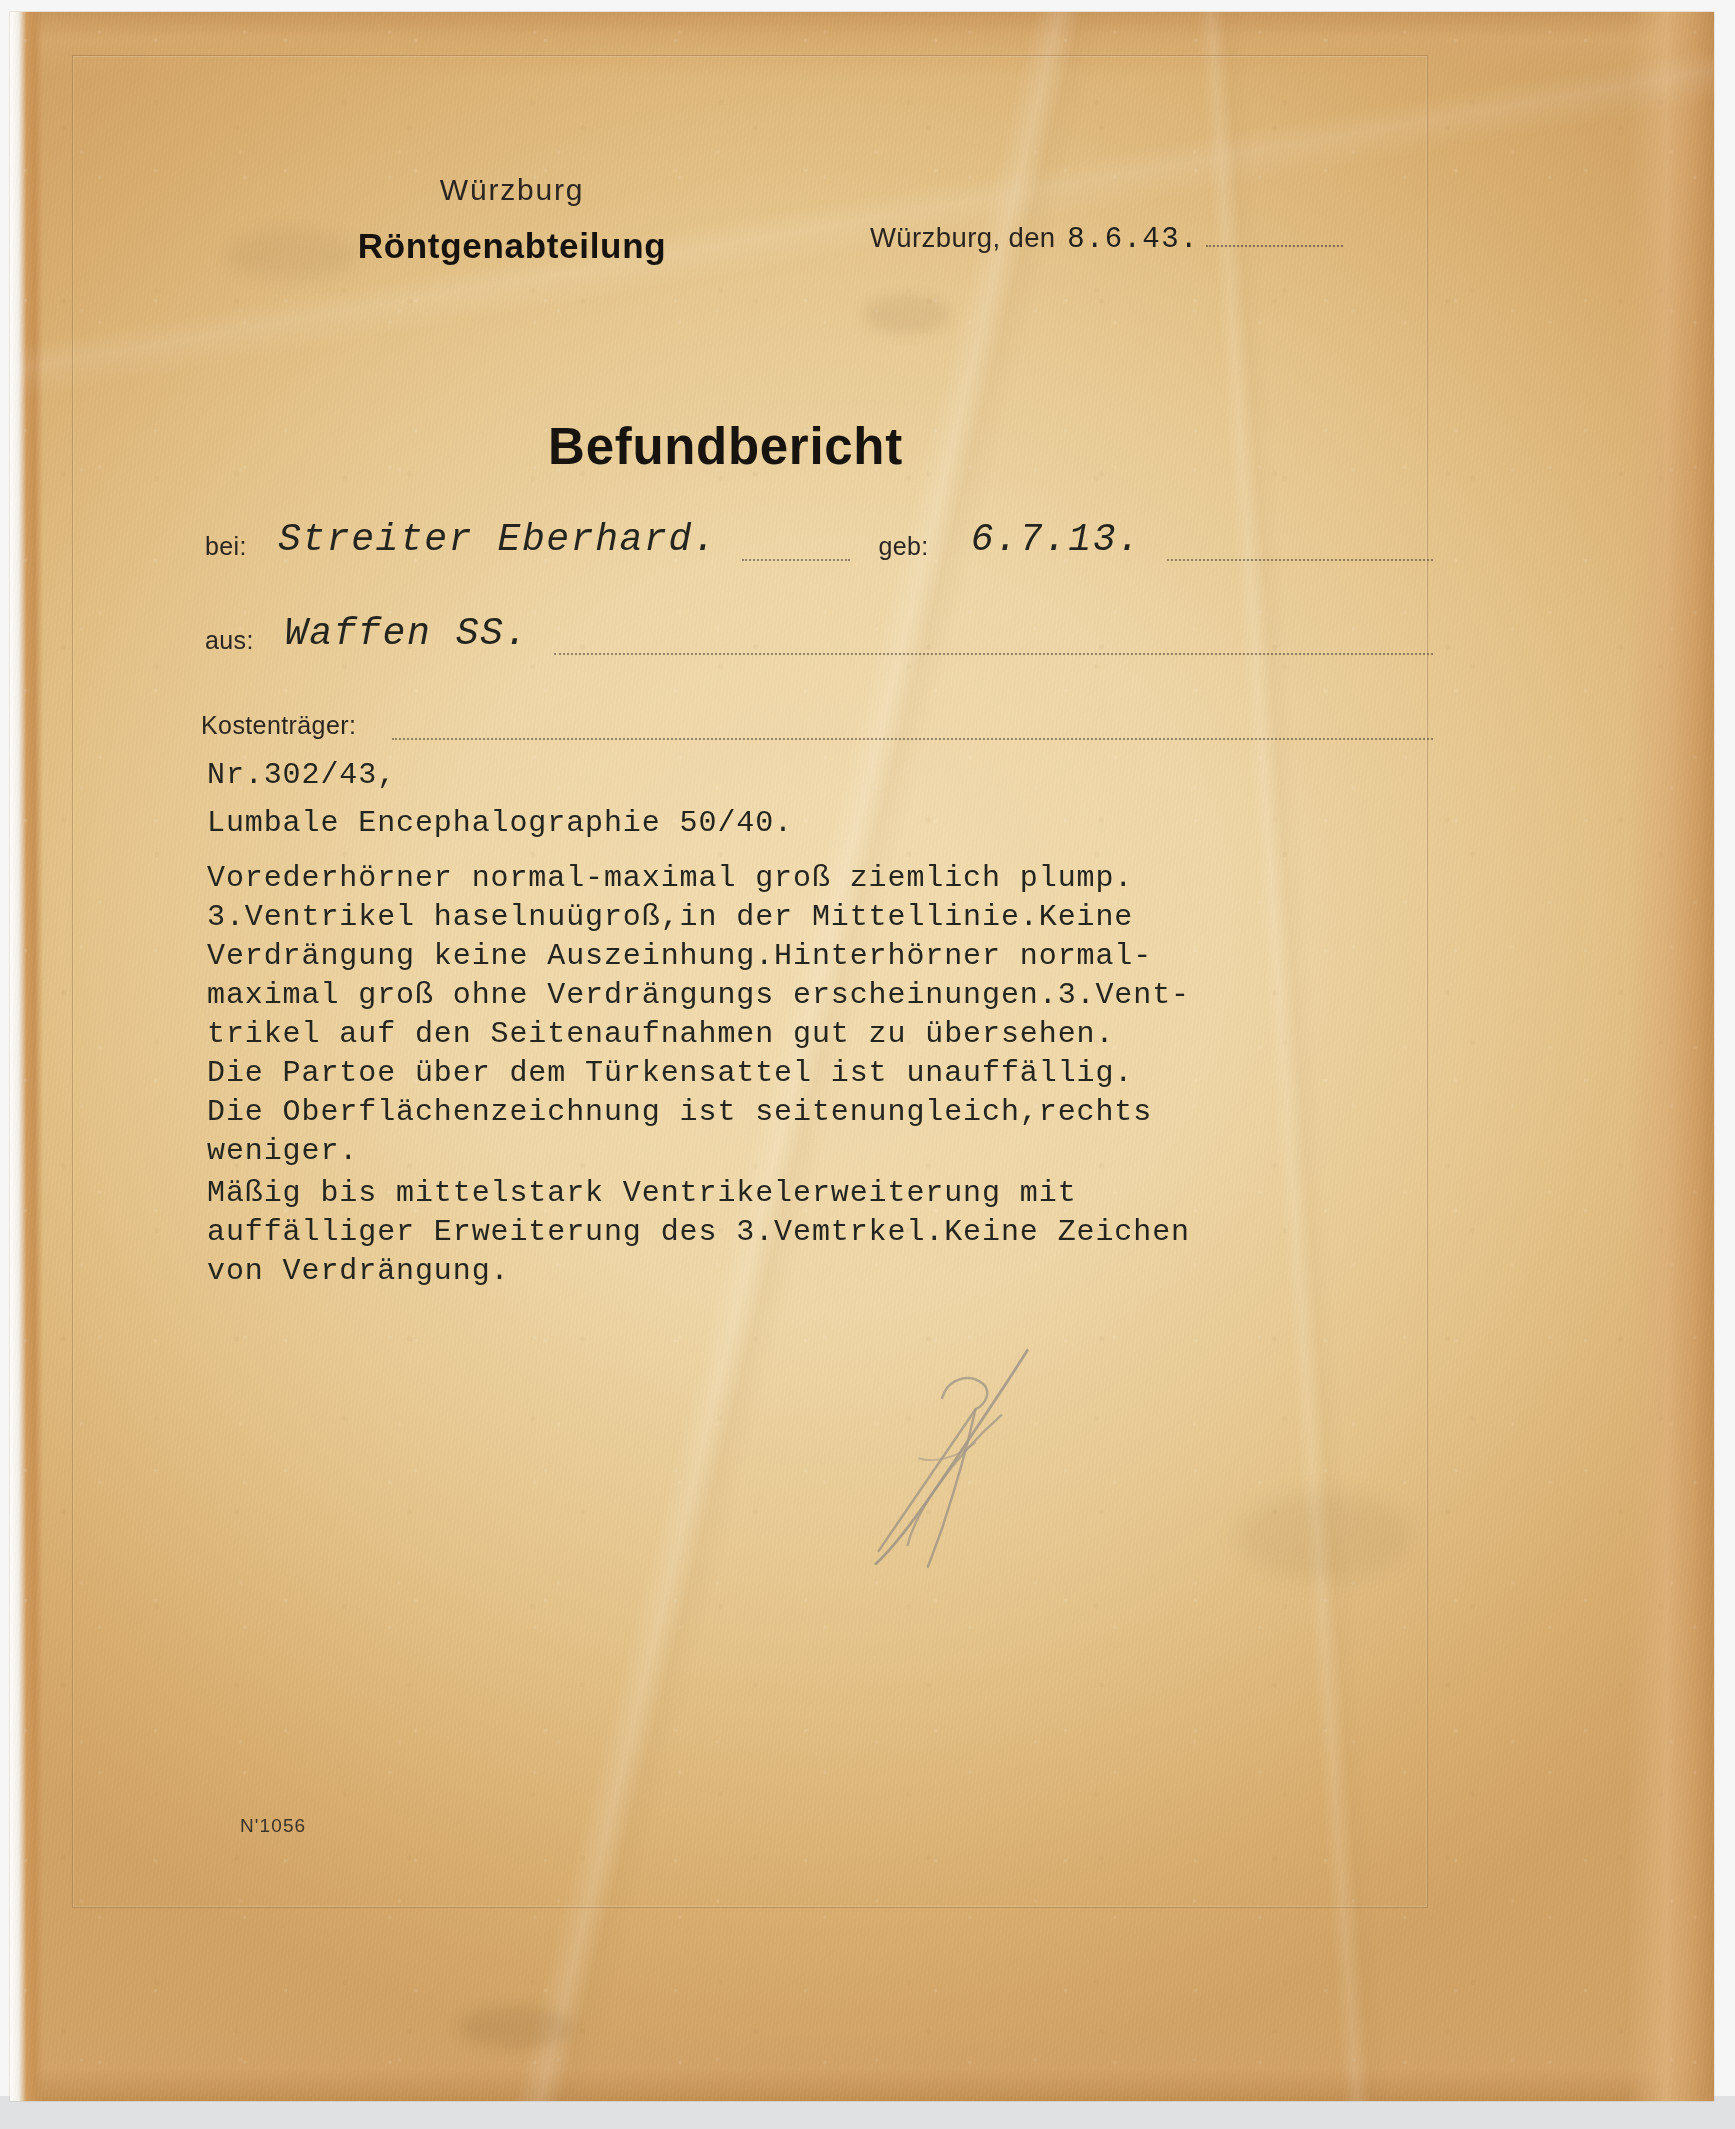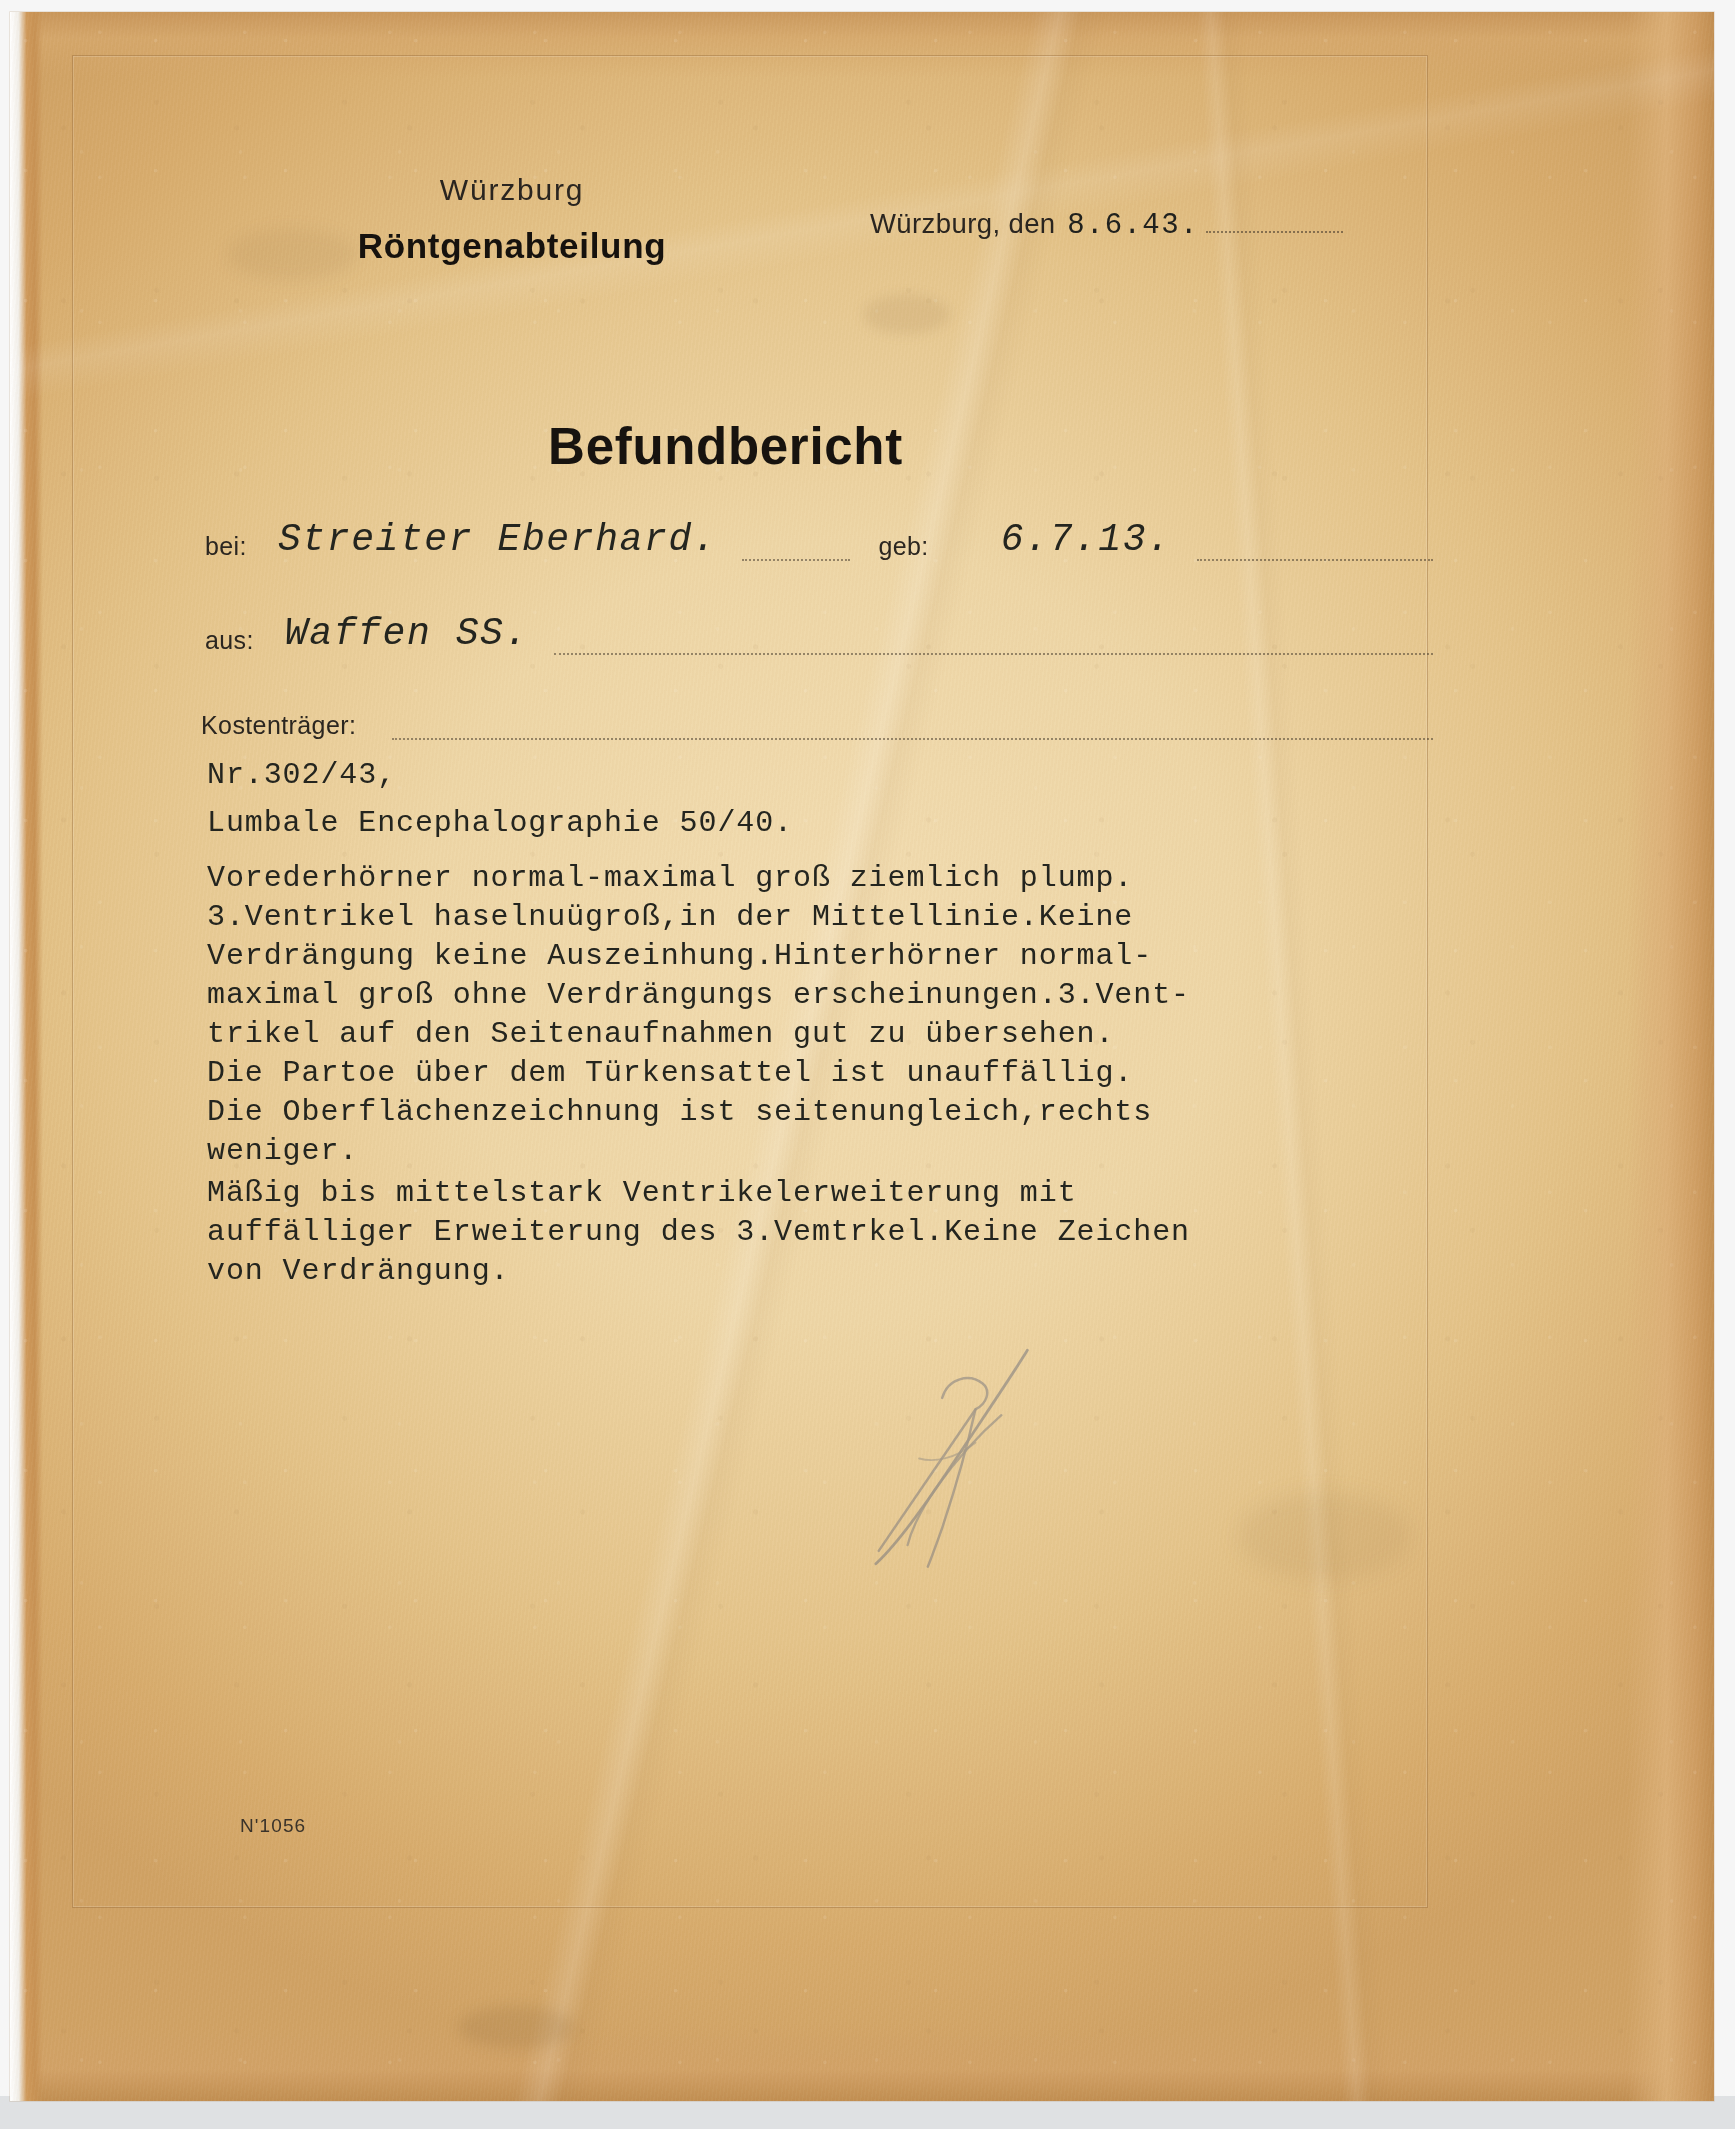--- a/index.html
+++ b/index.html
@@ -56,21 +56,21 @@
   
   .content{position:absolute;left:0;top:0;width:100%;height:100%;}
 
   
   .letterhead{position:absolute;left:242px;top:150px;width:520px;text-align:center;
     font-family:"Liberation Sans", sans-serif;}
   .lh1{font-size:30px;letter-spacing:1.8px;color:#2a2520;font-weight:400;}
   .lh2{font-size:30px;letter-spacing:1.8px;color:#2a2520;font-weight:400;margin-top:11.6px;}
   .lh3{font-size:35px;letter-spacing:0.7px;color:#16120e;font-weight:700;margin-top:19px;}
 
-  .dateline{position:absolute;left:860px;top:196px;font-size:27.5px;color:#2a2520;
+  .dateline{position:absolute;left:860px;top:210px;font-size:27.5px;color:#2a2520;
     letter-spacing:0.4px;white-space:nowrap;display:flex;align-items:baseline;}
   .dateline .dl-label{}
   .dateline .dl-val{font-family:"Liberation Mono", monospace;font-size:29px;color:#20211e;
     letter-spacing:1.4px;margin-left:11.6px;}
   .dotfill{display:inline-block;border-bottom:2.2px dotted rgba(60,50,38,.55);
     margin-left:7.2px;height:22px;}
 
   .title{position:absolute;left:0;top:405px;width:1431px;text-align:center;
     font-size:51px;font-weight:700;color:#17130f;letter-spacing:0.7px;}
 
@@ -137,21 +137,21 @@
       <span class="dotfill" style="width:137px;"></span>
     </div>
 
     <div class="title">Befundbericht</div>
 
     <div class="row row-bei">
       <span class="flabel">bei:</span>
       <span class="fval">Streiter Eberhard.</span>
       <span class="rule" style="flex:0 0 108px;"></span>
       <span class="flabel" style="margin-left:10px;">geb:</span>
-      <span class="fval" style="margin-left:54px;">6.7.13.</span>
+      <span class="fval" style="margin-left:24px;">6.7.13.</span>
       <span class="rule"></span>
     </div>
 
     <div class="row row-aus">
       <span class="flabel">aus:</span>
       <span class="fval">Waffen SS.</span>
       <span class="rule"></span>
     </div>
 
     <div class="row row-kt">

